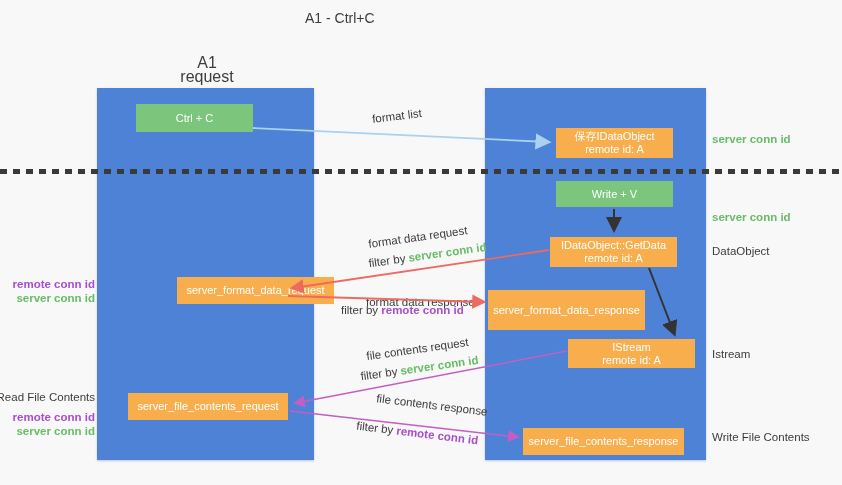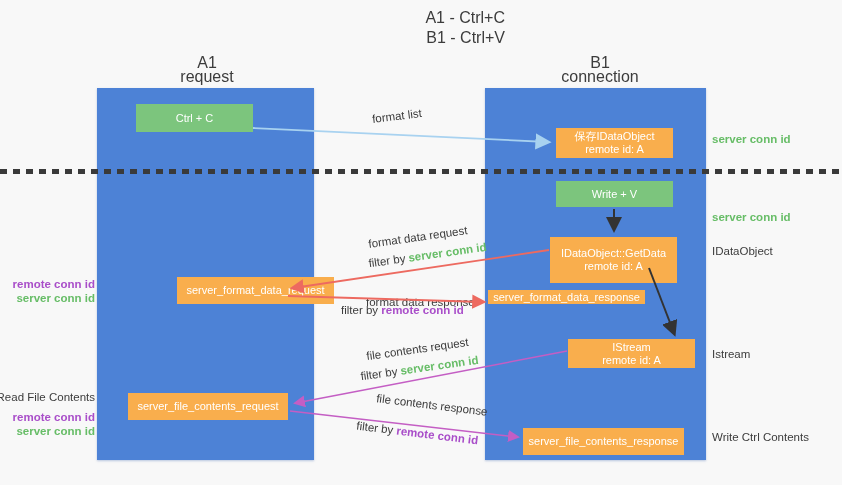--- a/index.html
+++ b/index.html
@@ -1,38 +1,38 @@
 <!DOCTYPE html>
 <html style="--lane-blue: #4d82d6; --box-green: #7cc57d; --box-orange: #f9ae4d; --arrow-blue: #a8d2f0; --arrow-red: #ed6a60; --arrow-magenta: #c45ec4; --arrow-black: #333333; --text-green: #67bd67; --text-purple: #a94ec9;"><head>
 <meta charset="utf-8">
 <style>
   html,body{margin:0;padding:0;}
   .canvas{
     position:relative;width:842px;height:485px;background:#f8f8f8;
     font-family:"Liberation Sans",sans-serif;color:#3c3c3c;overflow:hidden;
   }
   .abs{position:absolute;}
-  .title{left:305px;top:8px;width:200px;text-align:right;font-size:16px;line-height:20px;}
+  .title{left:305px;top:8px;width:200px;text-align:left;font-size:14px;line-height:20px;}
   .lane-head{width:100px;text-align:center;font-size:16px;line-height:14px;top:56px;}
   .lane-head.left{left:157px;}
   .lane-head.right{left:550px;}
   .lane{top:88px;height:372px;background:var(--lane-blue);z-index:1;box-shadow:0 1px 2px rgba(120,150,200,.5);}
   .lane.left{left:97px;width:217px;}
   .lane.right{left:485px;width:221px;}
   .divider{left:0;top:169px;width:842px;height:5px;z-index:3;
     background:repeating-linear-gradient(90deg,#3a3a3a 0 7px,transparent 7px 13px);}
   .box{z-index:4;color:#fff;font-size:11px;text-align:center;display:flex;flex-direction:column;justify-content:center;line-height:13px;}
   .box.green{background:var(--box-green);align-items:center;}
   .box.orange{background:var(--box-orange);}
   .b-ctrl-c{left:136px;top:104px;width:117px;height:28px;}
   .b-save{left:556px;top:128px;width:117px;height:30px;}
   .b-ctrl-v{left:556px;top:181px;width:117px;height:26px;}
-  .b-getdata{left:550px;top:237px;width:127px;height:46px;}
+  .b-getdata{left:550px;top:237px;width:127px;height:30px;}
   .b-fmt-req{left:130px;top:277px;width:157px;height:27px;margin-left:47px;}
-  .b-fmt-resp{left:488px;top:290px;width:157px;height:14px;}
+  .b-fmt-resp{left:488px;top:290px;width:157px;height:40px;}
   .b-istream{left:568px;top:339px;width:127px;height:29px;}
   .b-file-req{left:128px;top:393px;width:160px;height:27px;}
   .b-file-resp{left:523px;top:428px;width:161px;height:27px;}
   .flow{font-size:11.5px;white-space:nowrap;z-index:3;}
   .r-neg{transform:rotate(-8deg);}
   .r-neg7{transform:rotate(-7deg);}
   .r-pos{transform:rotate(7deg);}
   .side{font-size:11.5px;white-space:nowrap;z-index:3;}
   .side.rt{left:712px;}
   .side.lt{right:747px;text-align:right;}
@@ -48,30 +48,25 @@
   .f-magenta{fill:var(--arrow-magenta);}
   .f-black{fill:var(--arrow-black);}
 </style>
 </head>
 <body>
 
 <div class="canvas">
 
   <div class="abs title">
     <div>A1 - Ctrl+C</div>
-    <div>B1 - Ctrl+V</div>
   </div>
 
   <div class="abs lane-head left">
     <div>A1</div>
     <div>request</div>
-  </div>
-  <div class="abs lane-head right">
-    <div>B1</div>
-    <div>connection</div>
   </div>
 
   <div class="abs lane left"></div>
   <div class="abs lane right"></div>
 
   <div class="abs divider"></div>
 
   <div class="abs box green b-ctrl-c">
     <div>Ctrl + C</div>
   </div>
@@ -108,23 +103,23 @@
   <div class="abs flow r-neg" style="left:368px;top:249px;"><span>filter by </span><span class="g">server conn id</span></div>
   <div class="abs flow" style="left:366px;top:296px;">format data response</div>
   <div class="abs flow" style="left:341px;top:304px;"><span>filter by </span><span class="p">remote conn id</span></div>
   <div class="abs flow r-neg" style="left:366px;top:343px;">file contents request</div>
   <div class="abs flow r-neg" style="left:360px;top:362px;"><span>filter by </span><span class="g">server conn id</span></div>
   <div class="abs flow r-pos" style="left:376px;top:399px;">file contents response</div>
   <div class="abs flow r-pos" style="left:356px;top:427px;"><span>filter by </span><span class="p">remote conn id</span></div>
 
   <div class="abs side rt g" style="top:133px;">server conn id</div>
   <div class="abs side rt g" style="top:211px;">server conn id</div>
-  <div class="abs side rt" style="top:245px;">IDataObject</div>
+  <div class="abs side rt" style="top:245px;">DataObject</div>
   <div class="abs side rt" style="top:348px;">Istream</div>
-  <div class="abs side rt" style="top:431px;">Write Ctrl Contents</div>
+  <div class="abs side rt" style="top:431px;">Write File Contents</div>
 
   <div class="abs side lt p" style="top:278px;">remote conn id</div>
   <div class="abs side lt g" style="top:292px;">server conn id</div>
   <div class="abs side lt" style="top:391px;">Read File Contents</div>
   <div class="abs side lt p" style="top:411px;">remote conn id</div>
   <div class="abs side lt g" style="top:425px;">server conn id</div>
 
   <svg class="abs arrows" width="842" height="485" viewBox="0 0 842 485">
     <defs>
       <marker id="m-blue" markerWidth="9" markerHeight="9" refX="7" refY="4.5" orient="auto">

